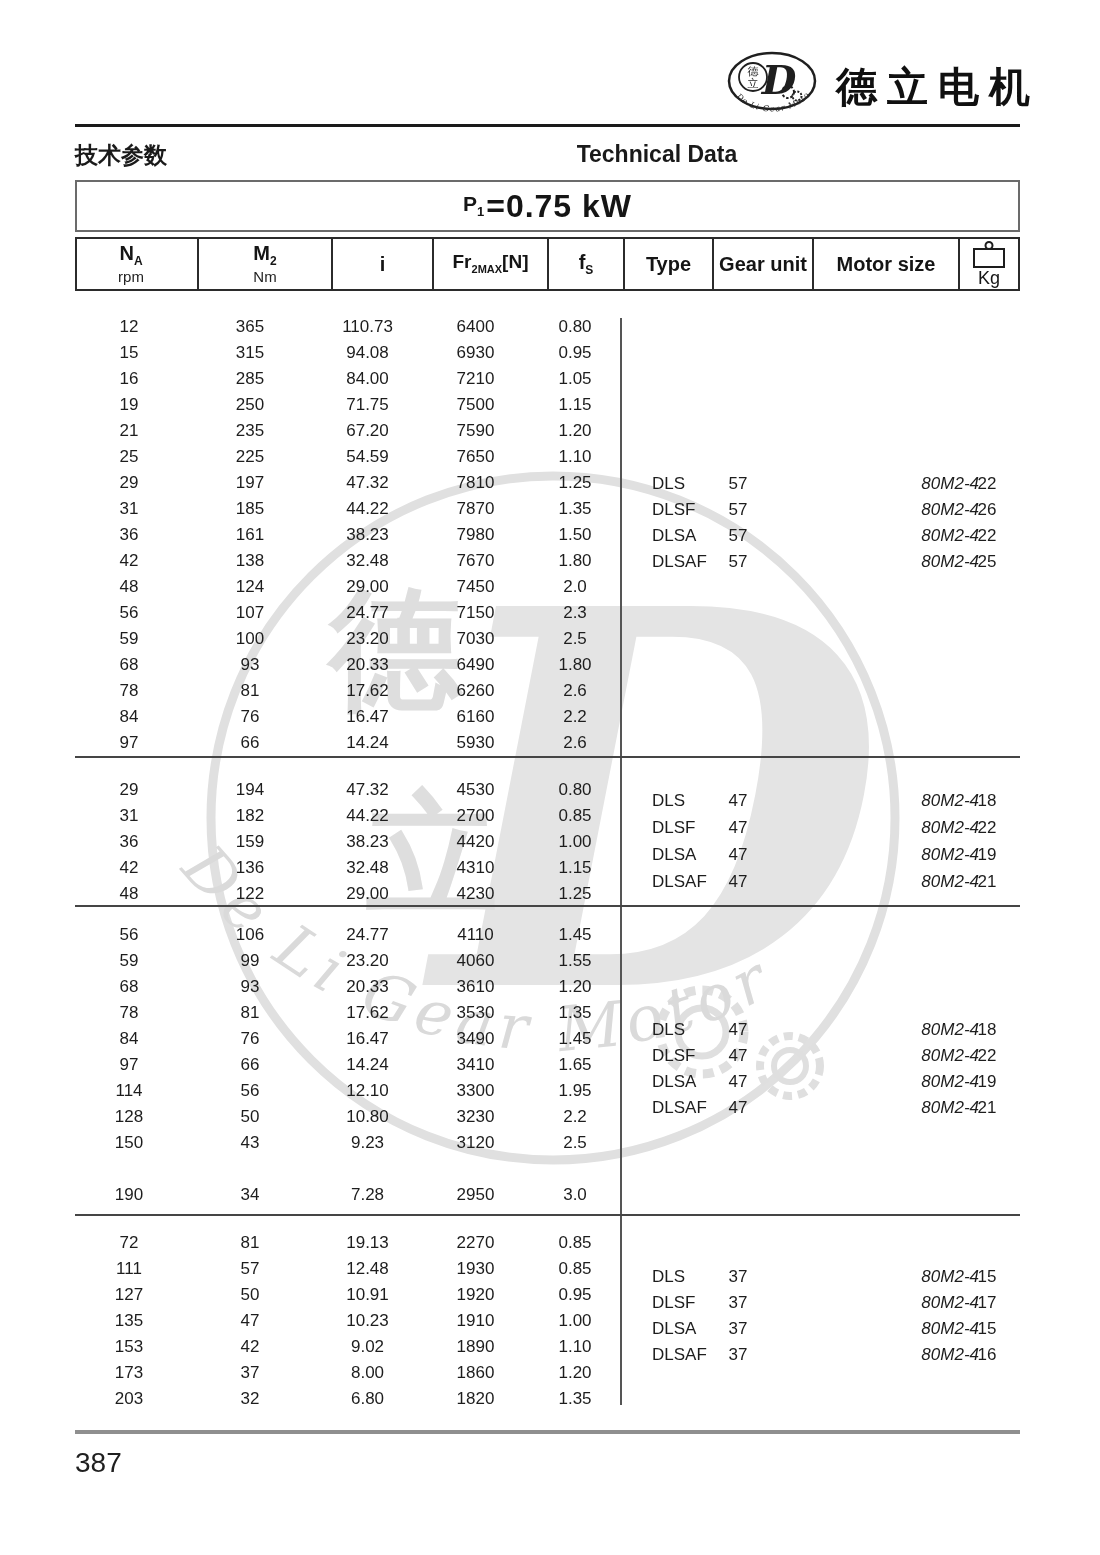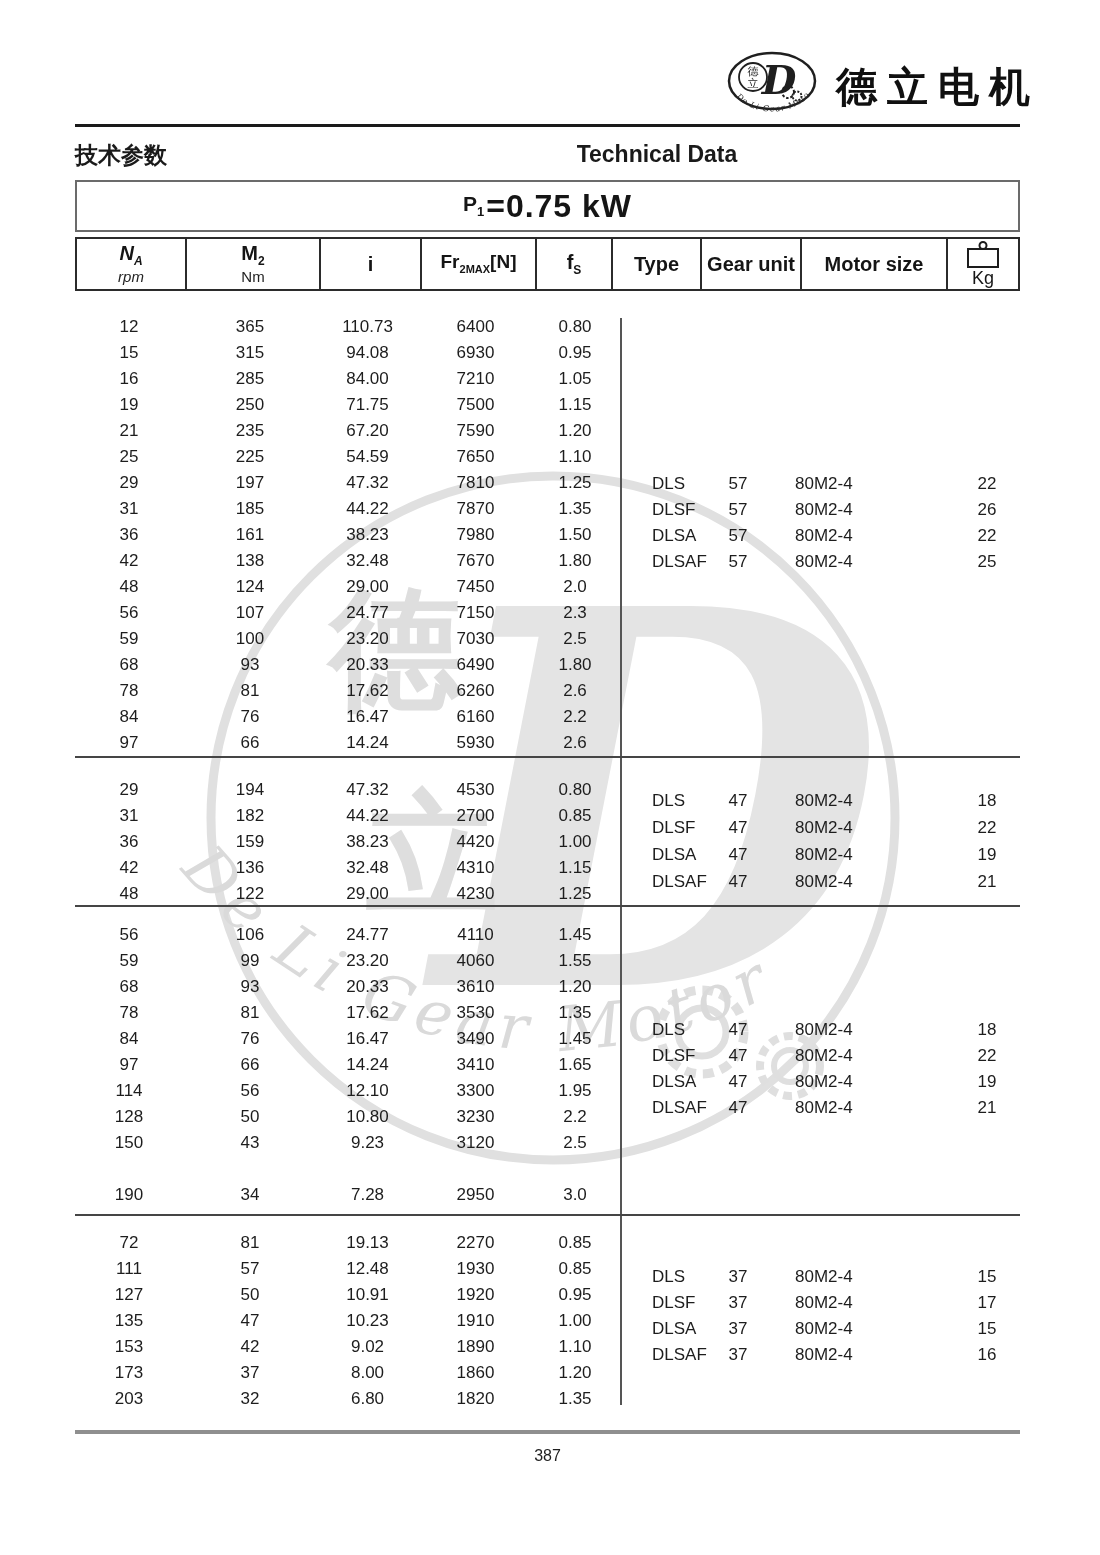--- a/index.html
+++ b/index.html
@@ -34,46 +34,46 @@
     border:2px solid #2b2b2b;display:flex;z-index:2;
   }
   .th{
     box-sizing:border-box;border-left:2px solid #2b2b2b;
     display:flex;flex-direction:column;align-items:center;justify-content:center;line-height:1.05;
   }
   .th:first-child{border-left:none;}
   .th .main{font-size:20px;font-weight:bold;color:#151515;}
   .th .main sub{font-size:12px;font-weight:bold;}
   .th .unit{font-size:15px;color:#222;margin-top:1px;}
-  .th-w0{width:108px;font-style:italic;} .th-w1{width:134px;} .th-w2{width:101px;} .th-w3{width:115px;}
+  .th-w0{width:108px;} .th-w1{width:134px;margin-left:12px;} .th-w2{width:101px;} .th-w3{width:115px;}
   .th-w4{width:76px;}  .th-w5{width:89px;}  .th-w6{width:100px;} .th-w7{width:146px;}
   .th-w8{width:64px;flex:1;}
   .kg-icon{width:32px;height:20px;border:2px solid #1d1d1d;box-sizing:border-box;position:relative;margin-top:8px;background:#fff;}
   .kg-icon::before{
     content:"";position:absolute;left:50%;top:-9px;transform:translateX(-50%);
     width:5px;height:5px;border:2px solid #1d1d1d;border-radius:50%;background:#fff;
   }
   .kg-label{font-size:18px;color:#151515;margin-top:1px;}
   
   .databody{left:75px;top:300px;width:945px;height:1133px;z-index:2;}
   .vdivider{position:absolute;left:545px;top:18px;width:2px;height:1087px;background:#555;}
   .hsep{position:absolute;left:0;width:945px;height:2px;background:#454545;}
   .hsep.s1{top:456px;} .hsep.s2{top:605px;} .hsep.s3{top:914px;}
   .left-row{position:absolute;left:0;height:26px;display:flex;align-items:center;}
   .left-row span{display:inline-block;text-align:center;font-size:17px;color:#1d1d1d;}
   .lc0{width:108px;} .lc1{width:134px;} .lc2{width:101px;} .lc3{width:115px;} .lc4{width:84px;}
   .right-row{position:absolute;left:0;width:945px;height:26px;}
   .right-row span{position:absolute;top:0;font-size:17px;color:#1d1d1d;line-height:26px;}
   .rc-type{left:577px;width:90px;text-align:left;}
   .rc-gear{left:620px;width:86px;text-align:center;}
-  .rc-motor{left:720px;width:115px;text-align:left;}
+  .rc-motor{left:789px;width:115px;text-align:right;font-style:italic;}
   .rc-kg{left:868px;width:88px;text-align:center;}
   
   .footline{left:75px;top:1430px;width:945px;height:4px;background:#8f8f8f;z-index:2;}
-  .pageno{left:75px;top:1447px;width:945px;text-align:center;font-size:16px;color:#1f1f1f;z-index:2;}
+  .pageno{left:75px;top:1447px;width:945px;font-size:28px;color:#1f1f1f;z-index:2;}
 </style>
 </head>
 <body>
 
 <div class="page">
 
   <svg class="wm" viewBox="0 0 1100 1555" xmlns="http://www.w3.org/2000/svg" aria-hidden="true">
     <circle cx="553" cy="818" r="342" fill="none" stroke="#e0e0e0" stroke-width="9"></circle>
     <text x="660" y="985" font-size="520" font-style="italic" font-weight="bold" font-family="'DejaVu Serif',serif" fill="#e4e4e4" text-anchor="middle">D</text>
     <text x="395" y="695" font-size="132" font-weight="bold" fill="#dedede" text-anchor="middle">德</text>

